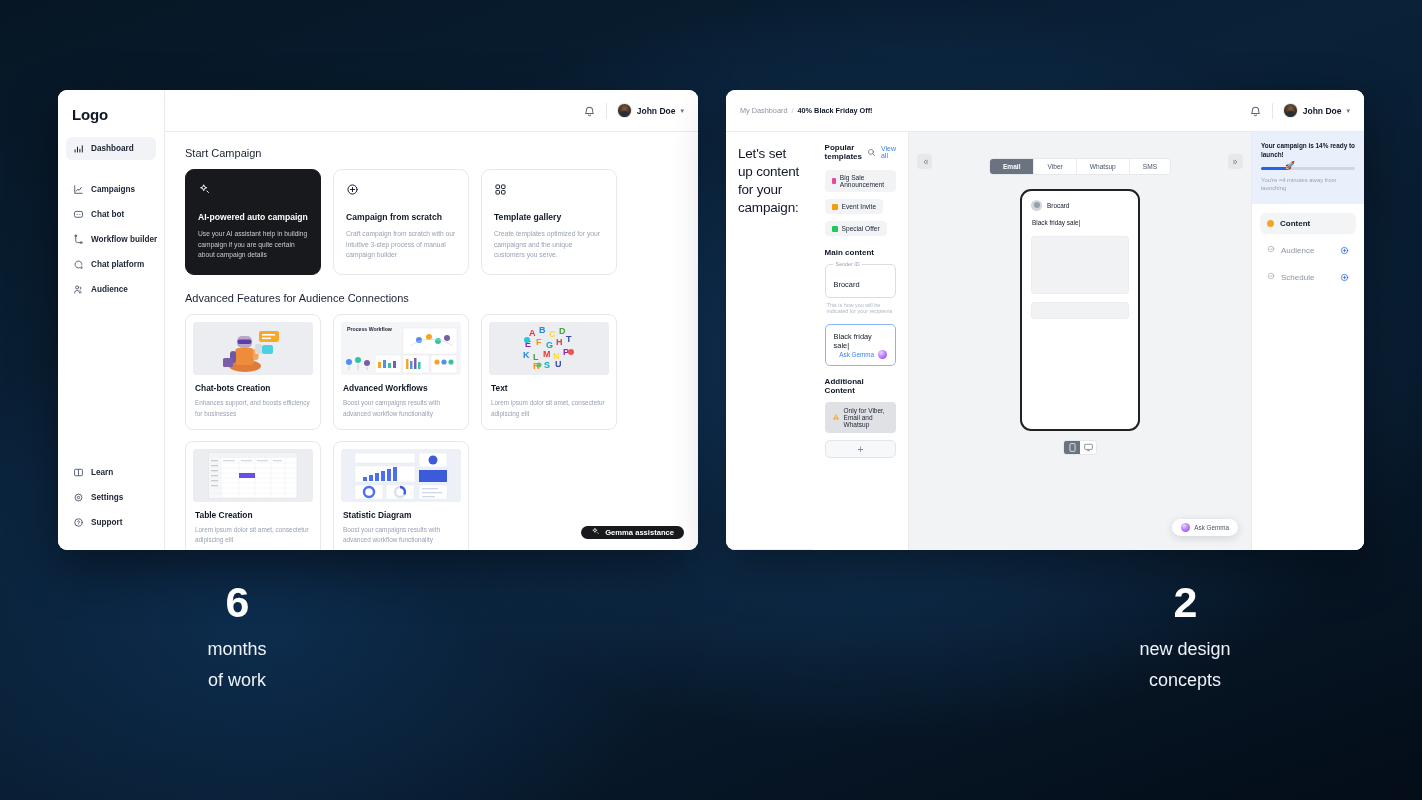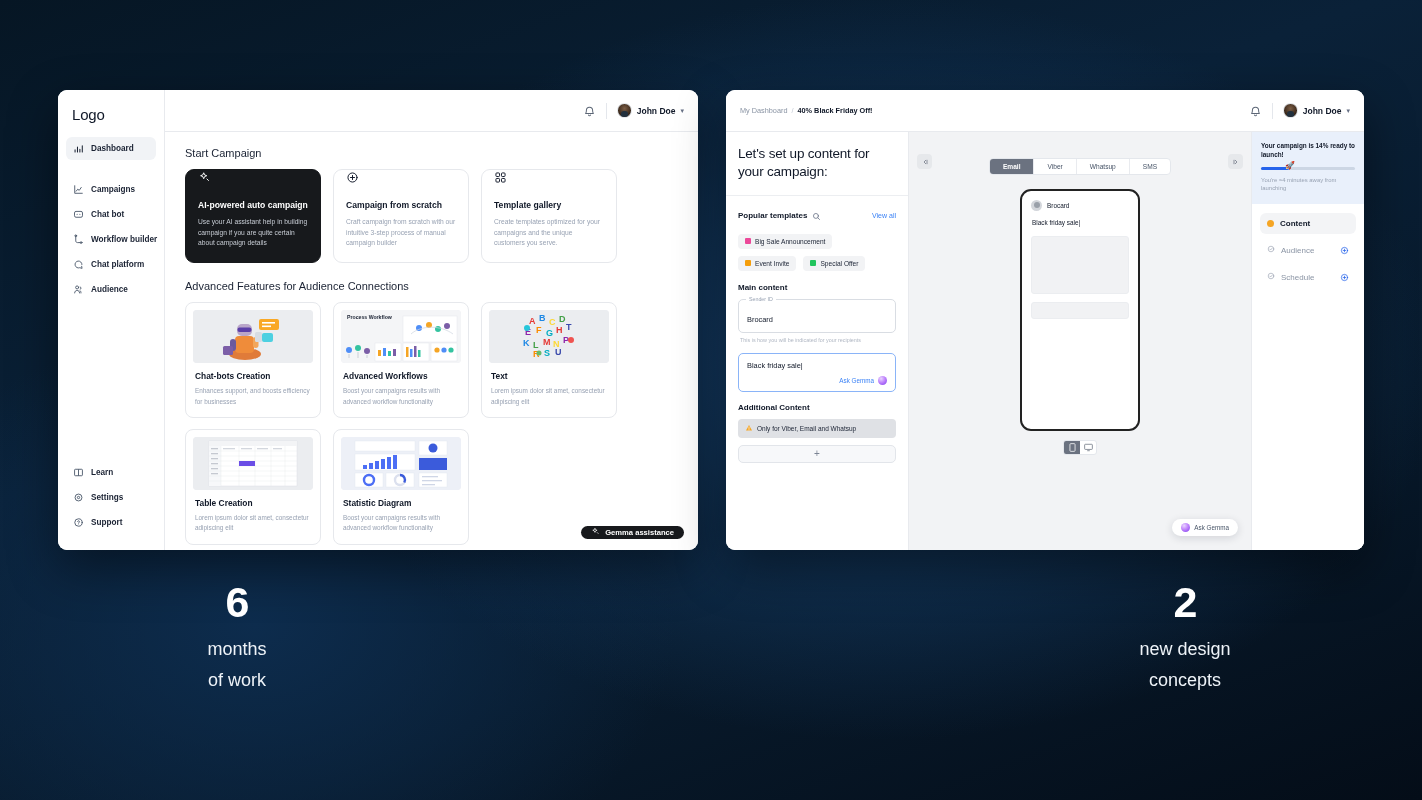--- a/index.html
+++ b/index.html
@@ -24,21 +24,21 @@
   }
   #win-left  { left: 58px;  top: 90px; width: 640px; height: 460px; }
   #win-right { left: 726px; top: 90px; width: 638px; height: 460px; }
 
   
   .l-body { display: flex; height: 100%; background:#fff; }
   .l-sidebar {
     width: 107px; border-right: 1px solid #e8eaee;
     display: flex; flex-direction: column; padding: 0 0 14px 0; flex: 0 0 107px;
   }
-  .logo { font-size: 15px; font-weight: 400; color:#101828; padding: 16px 0 14px 14px; letter-spacing:-.2px;}
+  .logo { font-size: 15px; font-weight: 700; color:#101828; padding: 16px 0 14px 14px; letter-spacing:-.2px;}
   .navgroup { padding: 0 8px; }
   .navitem {
     display: flex; align-items: center; gap: 7px;
     padding: 6px 7px; border-radius: 6px; margin-bottom: 2px;
     font-size: 8.2px; font-weight: 700; color: #1a2233; white-space: nowrap;
   }
   .navitem.active { background: #f1f3f6; }
   .navitem .ic { width: 11px; height: 11px; flex:0 0 11px; display:block; }
   .navitem .ic svg { width: 11px; height: 11px; display:block; }
   .nav-spacer { flex: 1 1 auto; }
@@ -66,21 +66,21 @@
   .uname { font-size: 8.5px; font-weight: 700; color: #101828; }
   .caret { font-size: 7px; color:#667085; line-height:1; }
 
   .l-content { flex:1; padding: 15px 20px 0 20px; overflow: hidden; }
   .sec-title { font-size: 11px; color:#1a2233; font-weight:400; margin-bottom: 10px; }
   .sec-title.second { margin-top: 17px; }
 
   .cards-row { display:flex; gap: 12px; }
   .card-start {
     width: 136px; border-radius: 9px; border: 1px solid #e6e8ec;
-    padding: 0 12px 13px 12px; background:#fff;
+    padding: 12px 12px 13px 12px; background:#fff;
   }
   .card-start.dark { background:#17191c; border-color:#17191c; }
   .card-start .cico { margin-bottom: 12px; display:block; }
   .card-start h4 { font-size: 8.6px; font-weight: 700; color:#101828; margin-bottom: 6px; line-height:1.25;}
   .card-start.dark h4 { color:#fff; }
   .card-start p { font-size: 6.7px; color:#98a2b3; line-height: 1.62; }
   .card-start.dark p { color:#c7ccd4; }
 
   .feat-row { display:flex; gap:12px; }
   .feat-card {
@@ -106,21 +106,21 @@
     padding: 0 14px; gap:10px;
   }
   .crumb { font-size:7.3px; color:#8a94a4; display:flex; gap:4px; }
   .crumb b { color:#101828; font-weight:700; }
   .crumb .sep { color:#c3c9d3; }
   .r-topright { margin-left:auto; display:flex; align-items:center; gap:10px; }
 
   .r-cols { flex:1; display:flex; min-height:0; }
 
   
-  .r-edit { width: 183px; flex:0 0 183px; border-right:1px solid #e8eaee; display:flex; flex-direction:column; }
+  .r-edit { width: 183px; flex:0 0 183px; border-right:1px solid #e8eaee; display:flex; flex-direction:row; }
   .r-head { padding: 13px 12px 14px 12px; border-bottom:1px solid #eceef1; }
   .r-head h2 { font-size: 13.5px; line-height:1.33; color:#101828; font-weight:400; letter-spacing:-.2px;}
   .r-scroll { padding: 11px 12px 12px 12px; }
   .lbl-row { display:flex; align-items:center; gap:5px; margin-bottom: 9px;}
   .lbl { font-size: 8px; font-weight:700; color:#101828; }
   .viewall { margin-left:auto; font-size:7px; color:#3b82f6; font-weight:400;}
   .chips { display:flex; flex-wrap:wrap; gap:7px; margin-bottom:12px;}
   .chip {
     background:#f2f3f5; border-radius:4px; padding:4px 7px;
     font-size:6.6px; color:#1a2233; display:flex; align-items:center; gap:4px;

